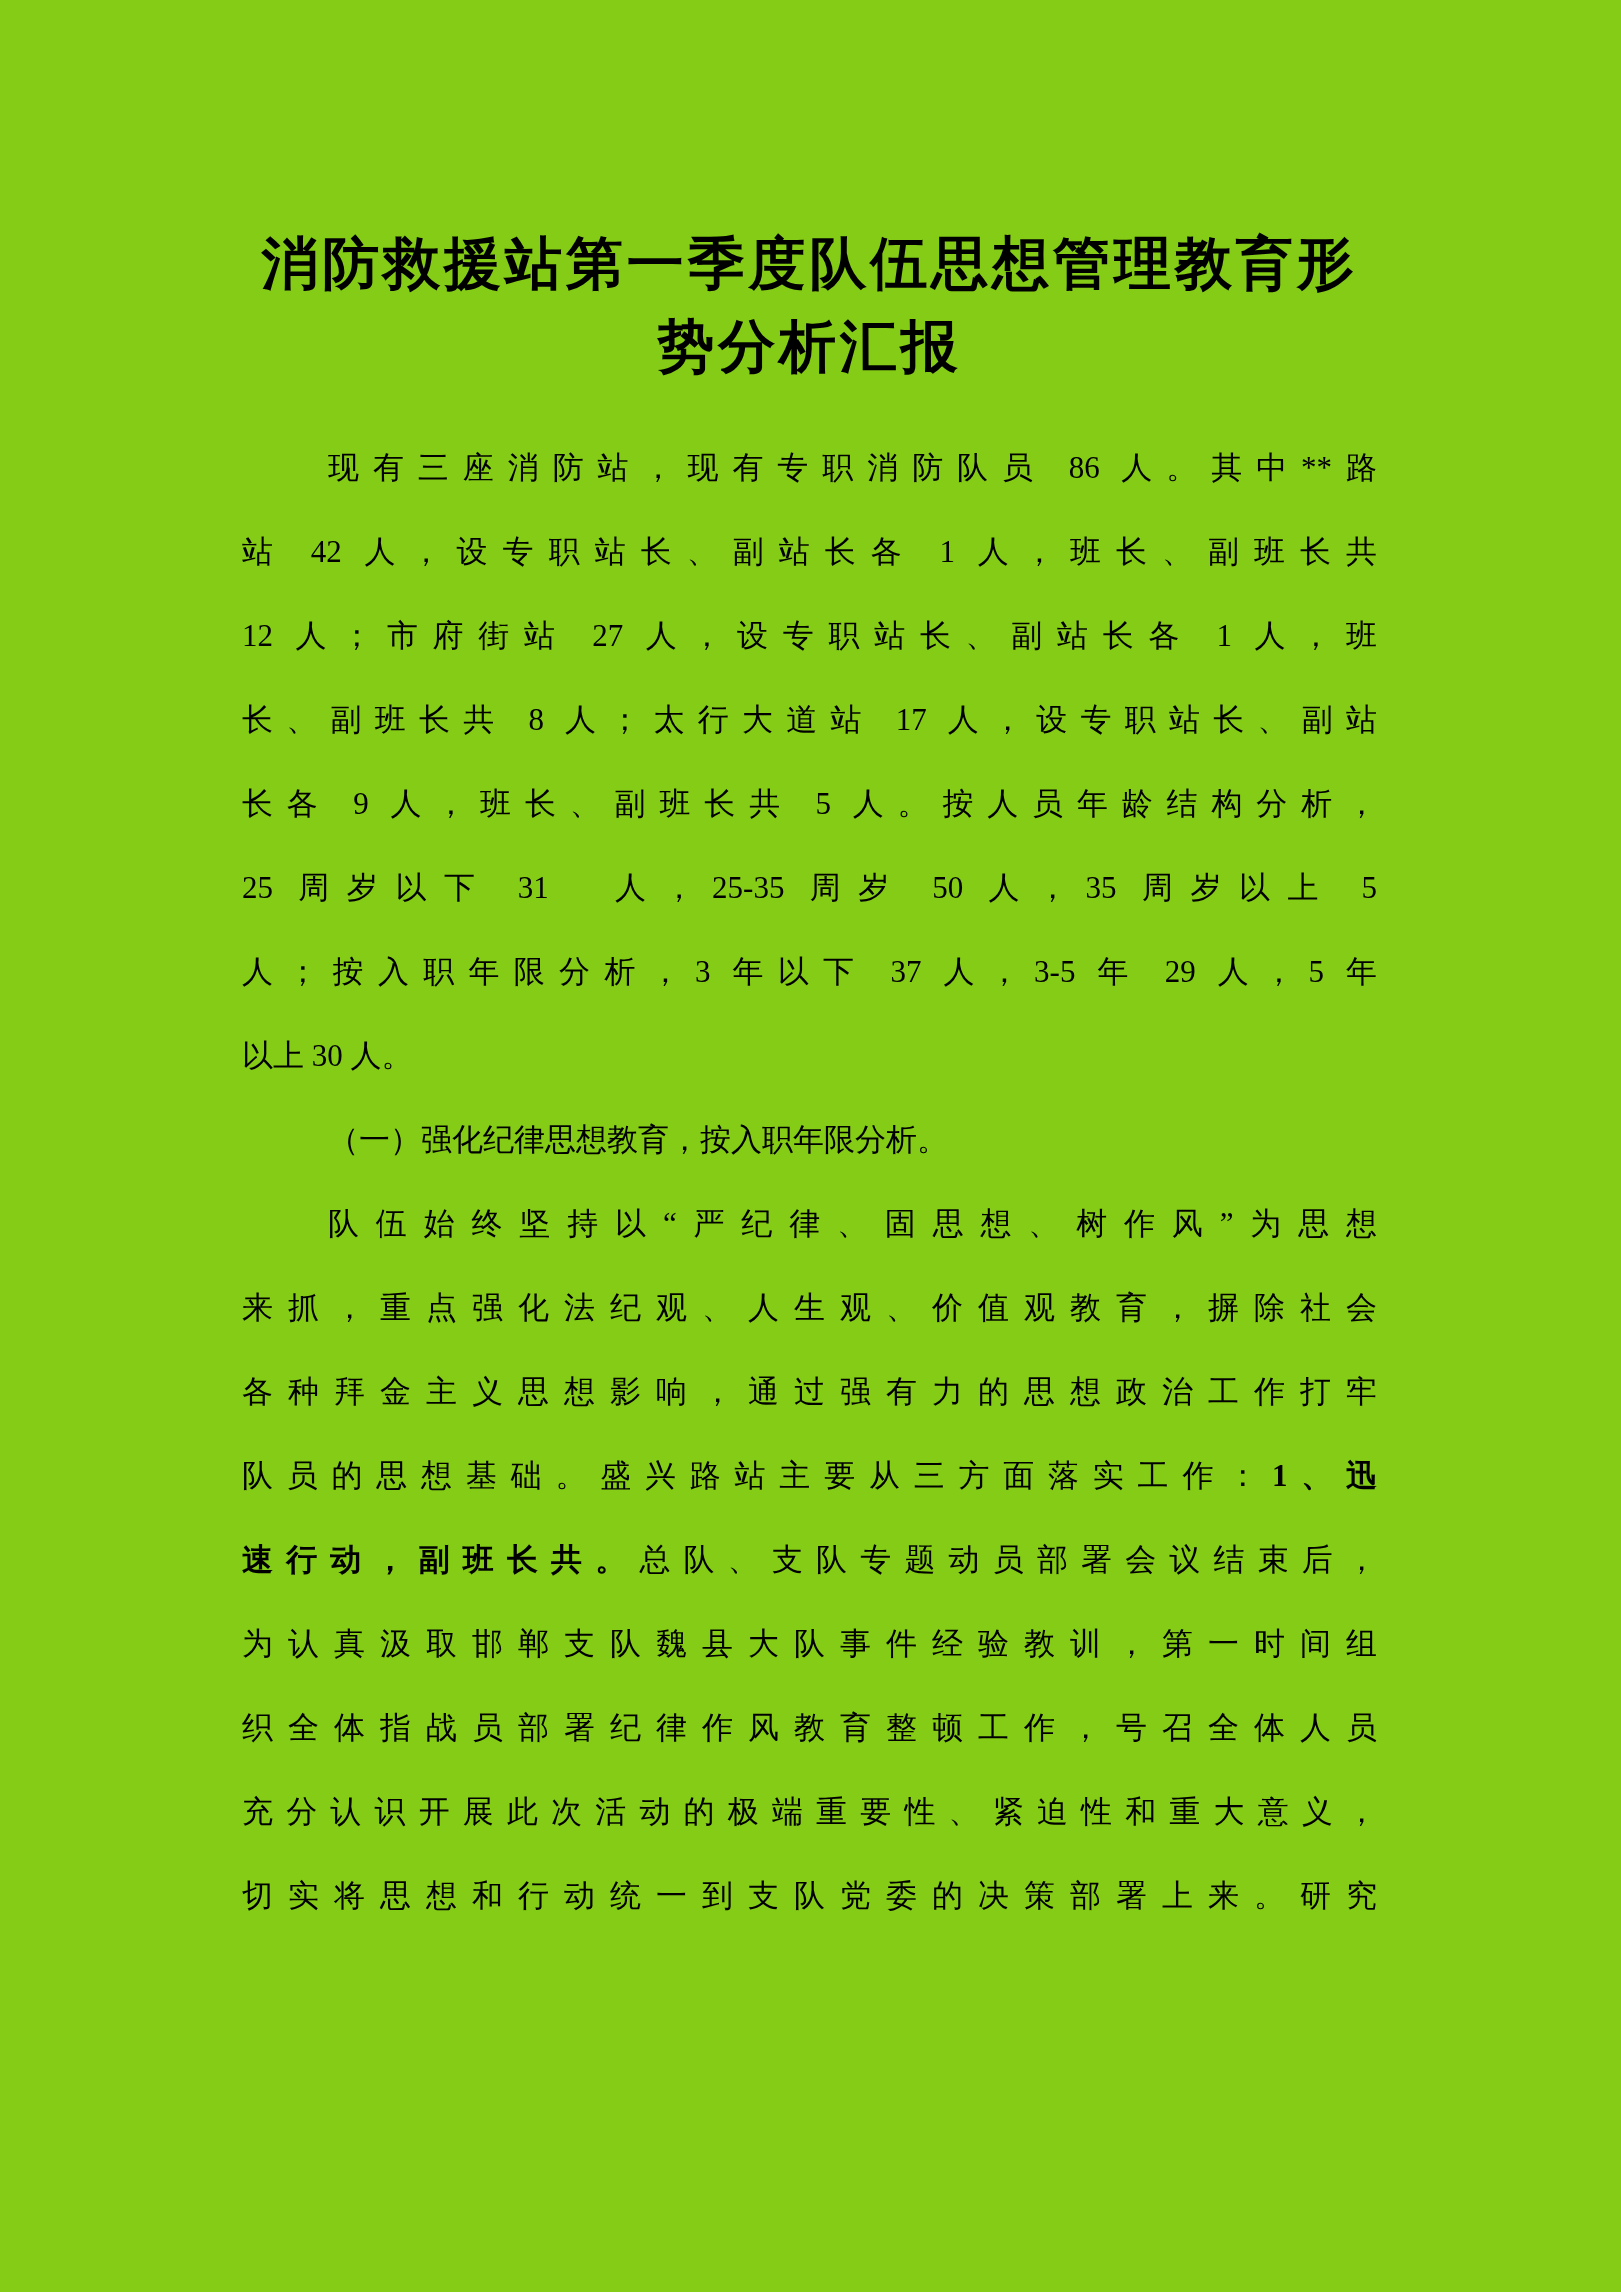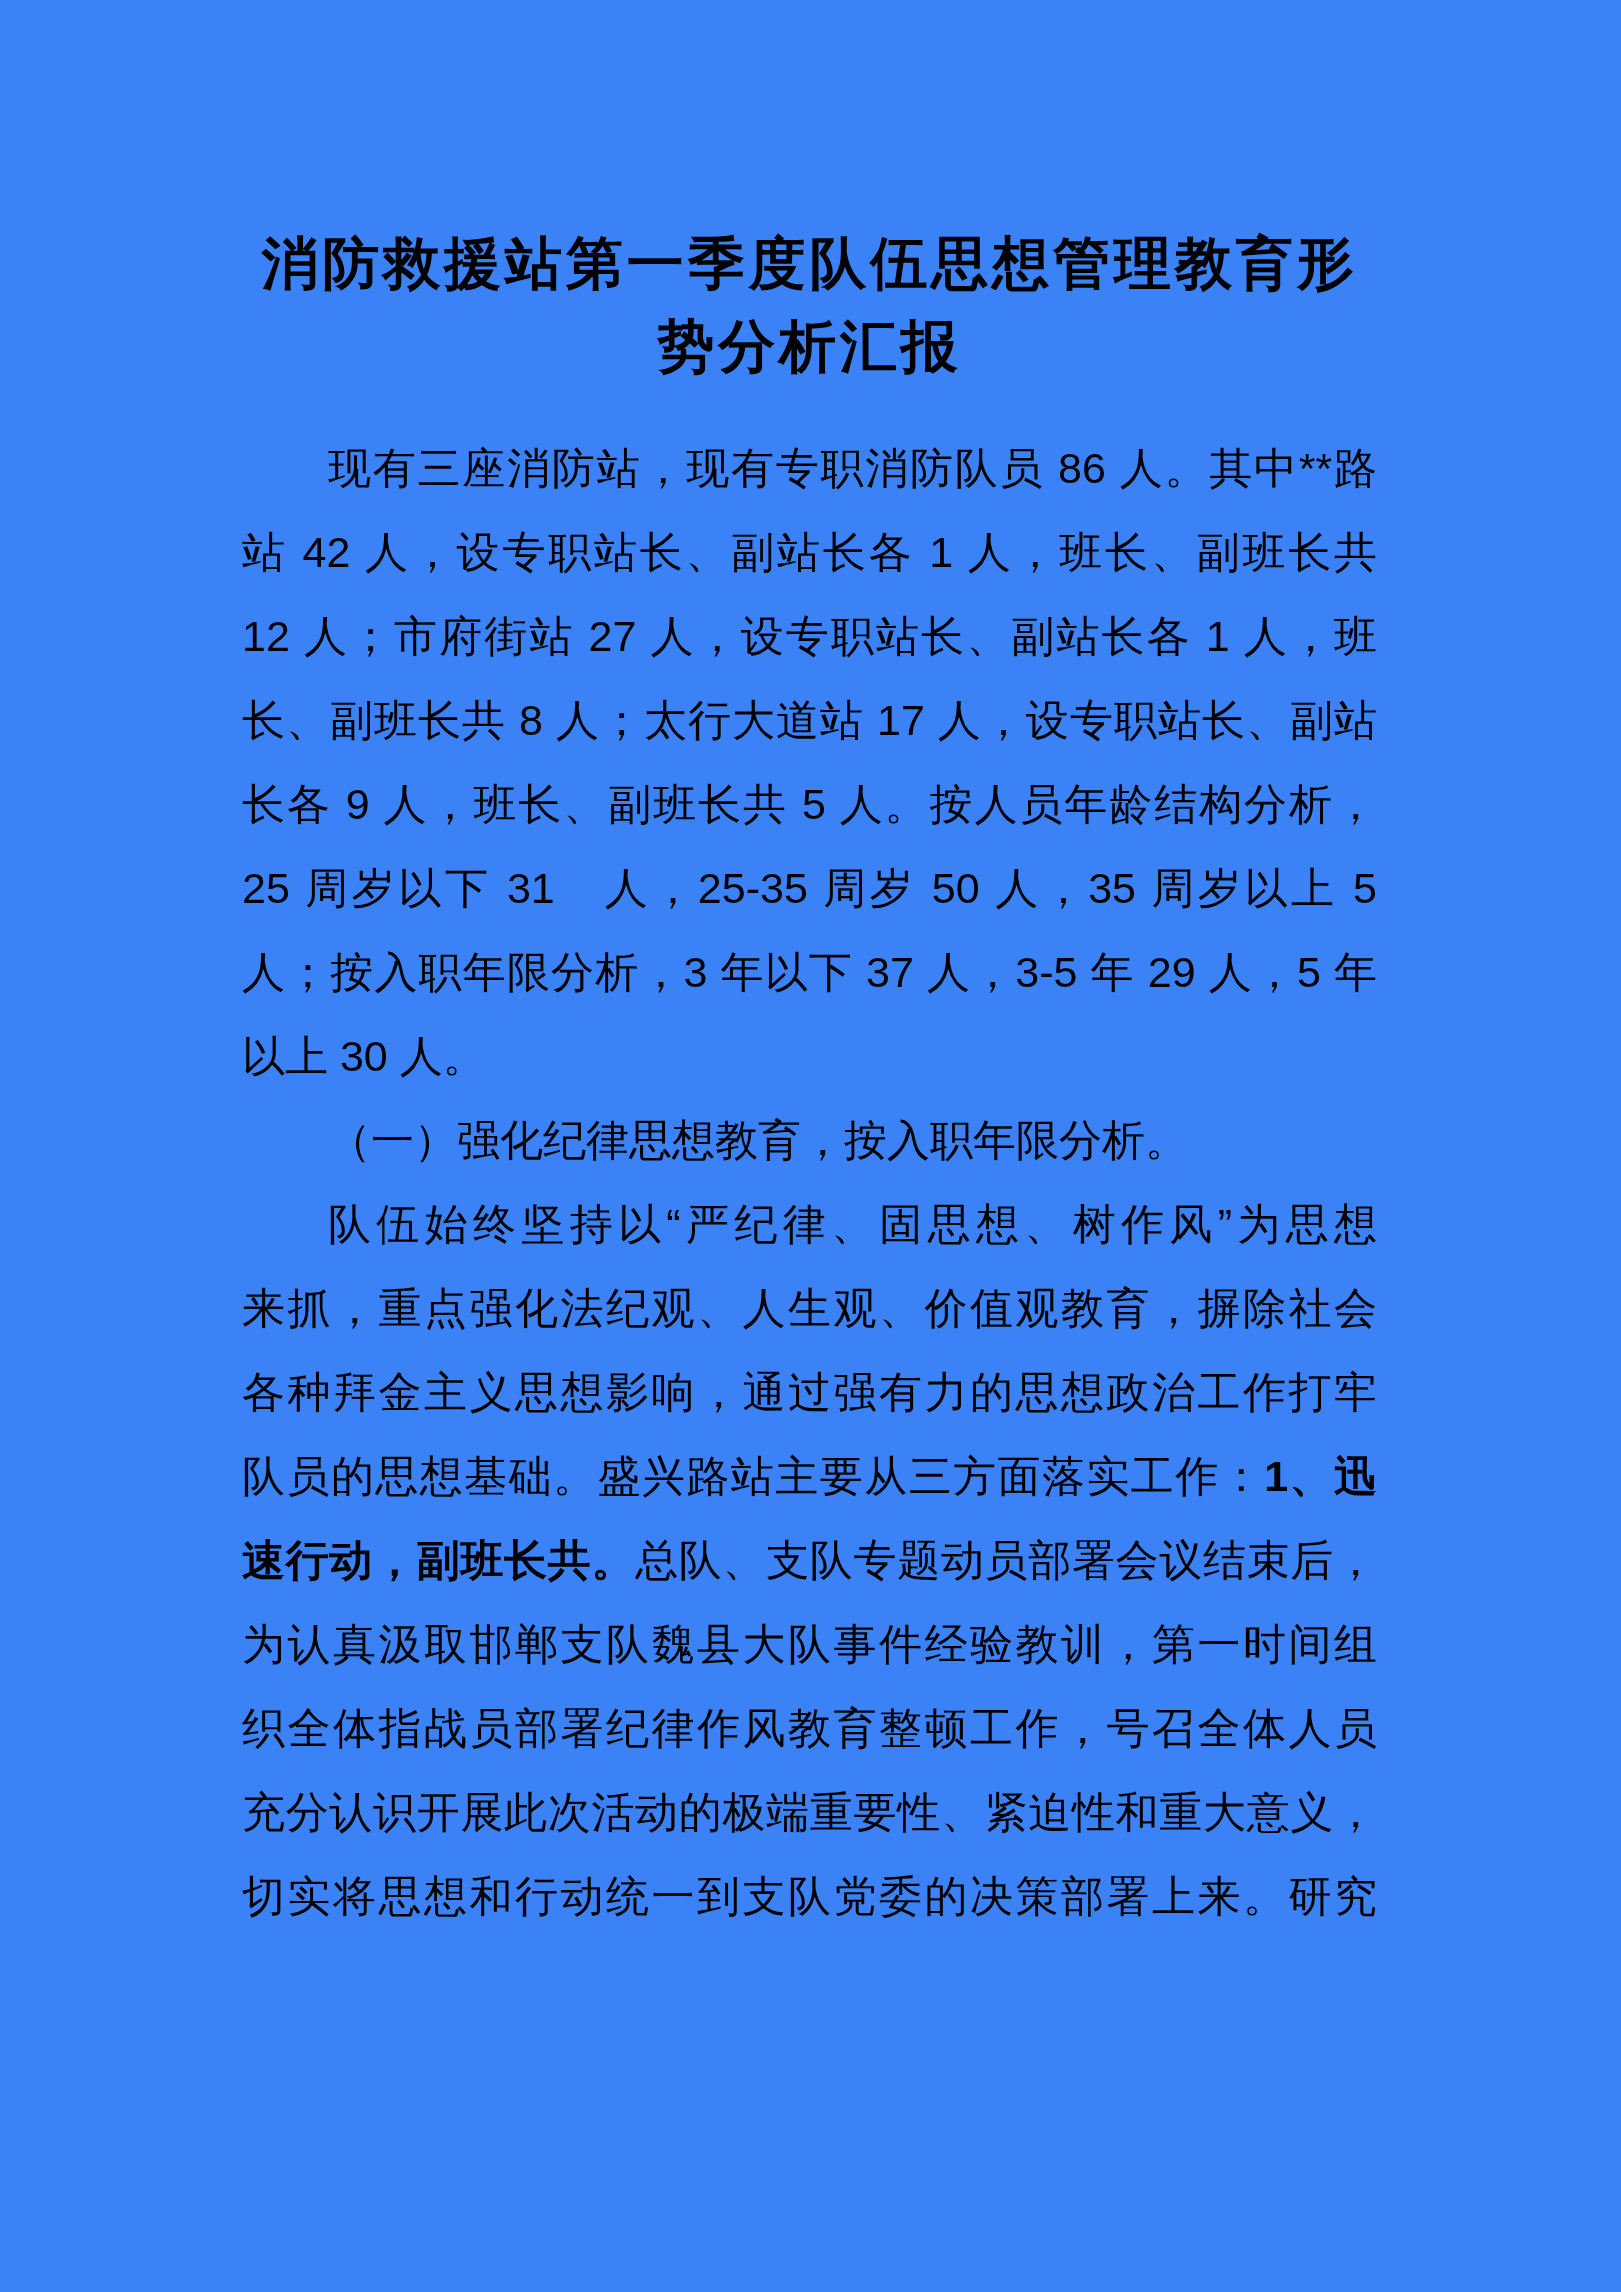--- a/index.html
+++ b/index.html
@@ -4,42 +4,42 @@
 <style>
   html, body {
     margin: 0;
     padding: 0;
     background: #ffffff;
   }
   .page {
     position: relative;
     width: 1621px;
     height: 2293px;
-    background: #3b82f6;
+    background: #84cc16;
     color: #000000;
     overflow: hidden;
   }
   .content {
     position: absolute;
     left: 242px;
     top: 222px;
     width: 1135px;
   }
   .title {
     font-family: "Liberation Serif", "DejaVu Serif", serif;
     font-weight: bold;
     font-size: 57px;
     line-height: 83px;
     text-align: center;
     letter-spacing: 3.9px;
   }
   .doc-body {
     margin-top: 38px;
-    font-family: Liberation Sans, sans-serif;
-    font-size: 43px;
+    font-family: Liberation Serif, serif;
+    font-size: 31px;
     line-height: 84px;
   }
   .paragraph {
     margin: 0;
   }
   .line {
     text-align: justify;
     text-align-last: justify;
     white-space: nowrap;
     white-space: normal;

